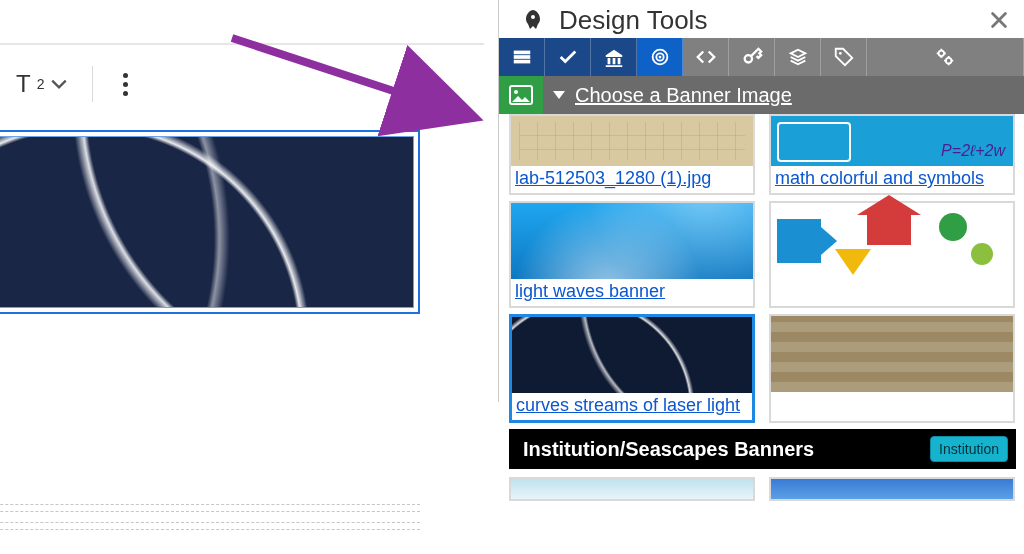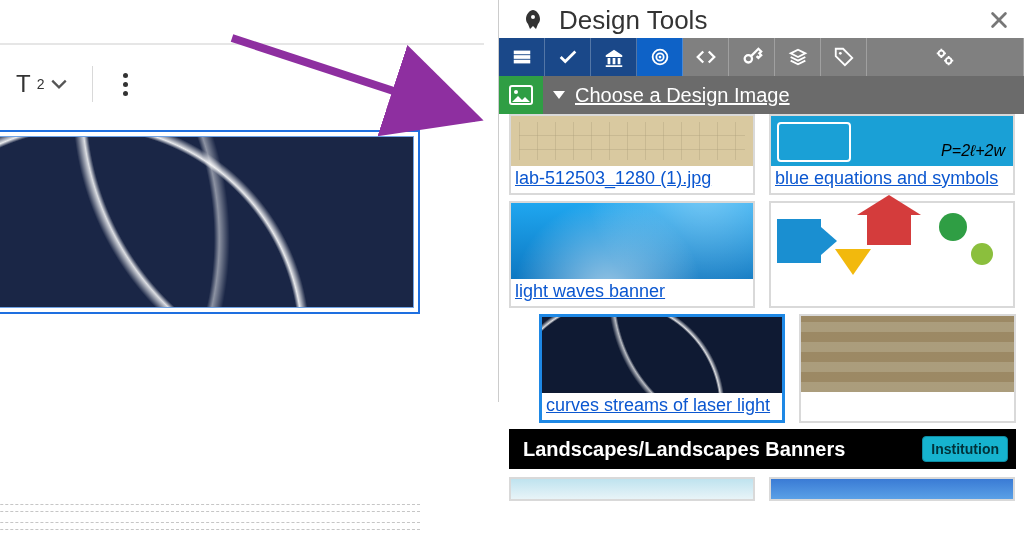--- a/index.html
+++ b/index.html
@@ -80,32 +80,32 @@
   .section-bar .label { text-decoration: underline; cursor: pointer; }
 
   .thumb-grid {
     padding: 0 8px 0 10px;
   }
   .row { display: flex; gap: 14px; margin-bottom: 6px; }
   .card {
     width: 246px; border: 2px solid #d9d9d9; background: #fff; cursor: pointer;
     display: flex; flex-direction: column;
   }
-  .card.selected { border-color: #1e88e5; border-width: 3px; margin-left: 30px; }
+  .card.selected { border-color: #1e88e5; border-width: 3px; }
   .thumb { height: 50px; }
   .thumb.tall { height: 76px; }
   .cap { color: #0b57d0; text-decoration: underline; font-size: 18px; padding: 2px 20px 4px 4px; white-space: nowrap; overflow: hidden; }
 
   
   .th-lab { background: linear-gradient(#d9c9a0,#d9c9a0); position: relative; }
   .th-lab::after { content:""; position:absolute; inset:6px 8px 6px 8px;
     background:
       linear-gradient(90deg, rgba(80,70,50,.35) 1px, transparent 1px) 0 0/18px 100%,
       linear-gradient(0deg, rgba(80,70,50,.35) 1px, transparent 1px) 0 0/100% 14px; opacity:.35; }
-  .th-math { background:#1aa0d6; position:relative; color:#000000; }
+  .th-math { background:#1aa0d6; position:relative; color:#4c1d95; }
   .th-math::before{content:""; position:absolute; left:6px; top:6px; width:70px; height:36px; border:2px solid #fff; border-radius:4px;}
   .th-math .eq{position:absolute; right:8px; bottom:6px; font-size:16px; font-style:italic;}
   .th-blue { background:
       radial-gradient(circle at 40% 120%, rgba(255,255,255,.6), rgba(255,255,255,0) 55%),
       radial-gradient(circle at 80% -20%, rgba(255,255,255,.4), rgba(255,255,255,0) 55%),
       linear-gradient(#1fa6ef,#0d78c2); }
   .th-arrows { background:#fff; position:relative; }
   .th-arrows .a{position:absolute;}
   .a.blue{left:6px; top:16px; width:44px; height:44px; background:#1a8fd1;}
   .a.blue::after{content:"";position:absolute;left:44px;top:8px;border-top:14px solid transparent;border-bottom:14px solid transparent;border-left:16px solid #1a8fd1;}
@@ -120,21 +120,21 @@
       linear-gradient(#0f1a33,#0f1a33); }
   .th-lect { background:
       linear-gradient(0deg, rgba(0,0,0,.15), rgba(0,0,0,.15)),
       repeating-linear-gradient(0deg,#c9b892 0 10px,#b7a176 10px 20px); }
 
   .cat-bar {
     display:flex; align-items:center; justify-content:space-between;
     background:#000; color:#fff; height:40px; padding:0 8px 0 14px; margin:6px 0 8px 0;
     font-size:20px; font-weight:600;
   }
-  .pill { background:#16b3cf; color:#01323a; font-size:14px; font-weight:700; padding:4px 8px; border-radius:4px; border:1px solid #0e8ca3; }
+  .pill { background:#16b3cf; color:#01323a; font-size:14px; font-weight:400; padding:4px 8px; border-radius:4px; border:1px solid #0e8ca3; }
 
   .row.partial .card { height: 24px; overflow:hidden; }
   .row.partial .thumb { height: 24px; }
 
   
   .annot-arrow {
     position:absolute; left:226px; top:28px; width:270px; height:110px; pointer-events:none;
   }
 </style>
 </head>
@@ -248,34 +248,34 @@
 
   <div class="section-bar">
     <div class="img-badge">
       <svg viewBox="0 0 24 20">
           <rect x="1" y="1" width="22" height="18" rx="2" fill="none" stroke="#fff" stroke-width="2"></rect>
           <circle cx="7" cy="7" r="2"></circle>
           <path d="M3 17l6-6 4 4 3-3 5 5z"></path>
         </svg>
     </div>
     <div class="caret-down"></div>
-    <span class="label">Choose a Design Image</span>
+    <span class="label">Choose a Banner Image</span>
   </div>
 
   <div class="thumb-grid">
     <div class="row">
       <div class="card">
         <div class="thumb th-lab"></div>
         <div class="cap">lab-512503_1280 (1).jpg</div>
       </div>
       <div class="card">
         <div class="thumb th-math">
             <span class="eq">P=2ℓ+2w</span>
           </div>
-        <div class="cap">blue equations and symbols</div>
+        <div class="cap">math colorful and symbols</div>
       </div>
     </div>
     <div class="row">
       <div class="card">
         <div class="thumb tall th-blue"></div>
         <div class="cap">light waves banner</div>
       </div>
       <div class="card">
         <div class="thumb tall th-arrows">
           <div class="a blue"></div>
@@ -290,21 +290,21 @@
       <div class="card selected">
         <div class="thumb tall th-laser"></div>
         <div class="cap">curves streams of laser light</div>
       </div>
       <div class="card">
         <div class="thumb tall th-lect"></div>
       </div>
     </div>
 
     <div class="cat-bar">
-      <span>Landscapes/Landscapes Banners</span>
+      <span>Institution/Seascapes Banners</span>
       <span class="pill">Institution</span>
     </div>
 
     <div class="row partial">
       <div class="card">
           <div class="thumb" style="background:linear-gradient(#bfe3ef,#e8f4f8);"></div>
         </div>
       <div class="card">
           <div class="thumb" style="background:linear-gradient(#3a7bd5,#5aa0e6);"></div>
         </div>

